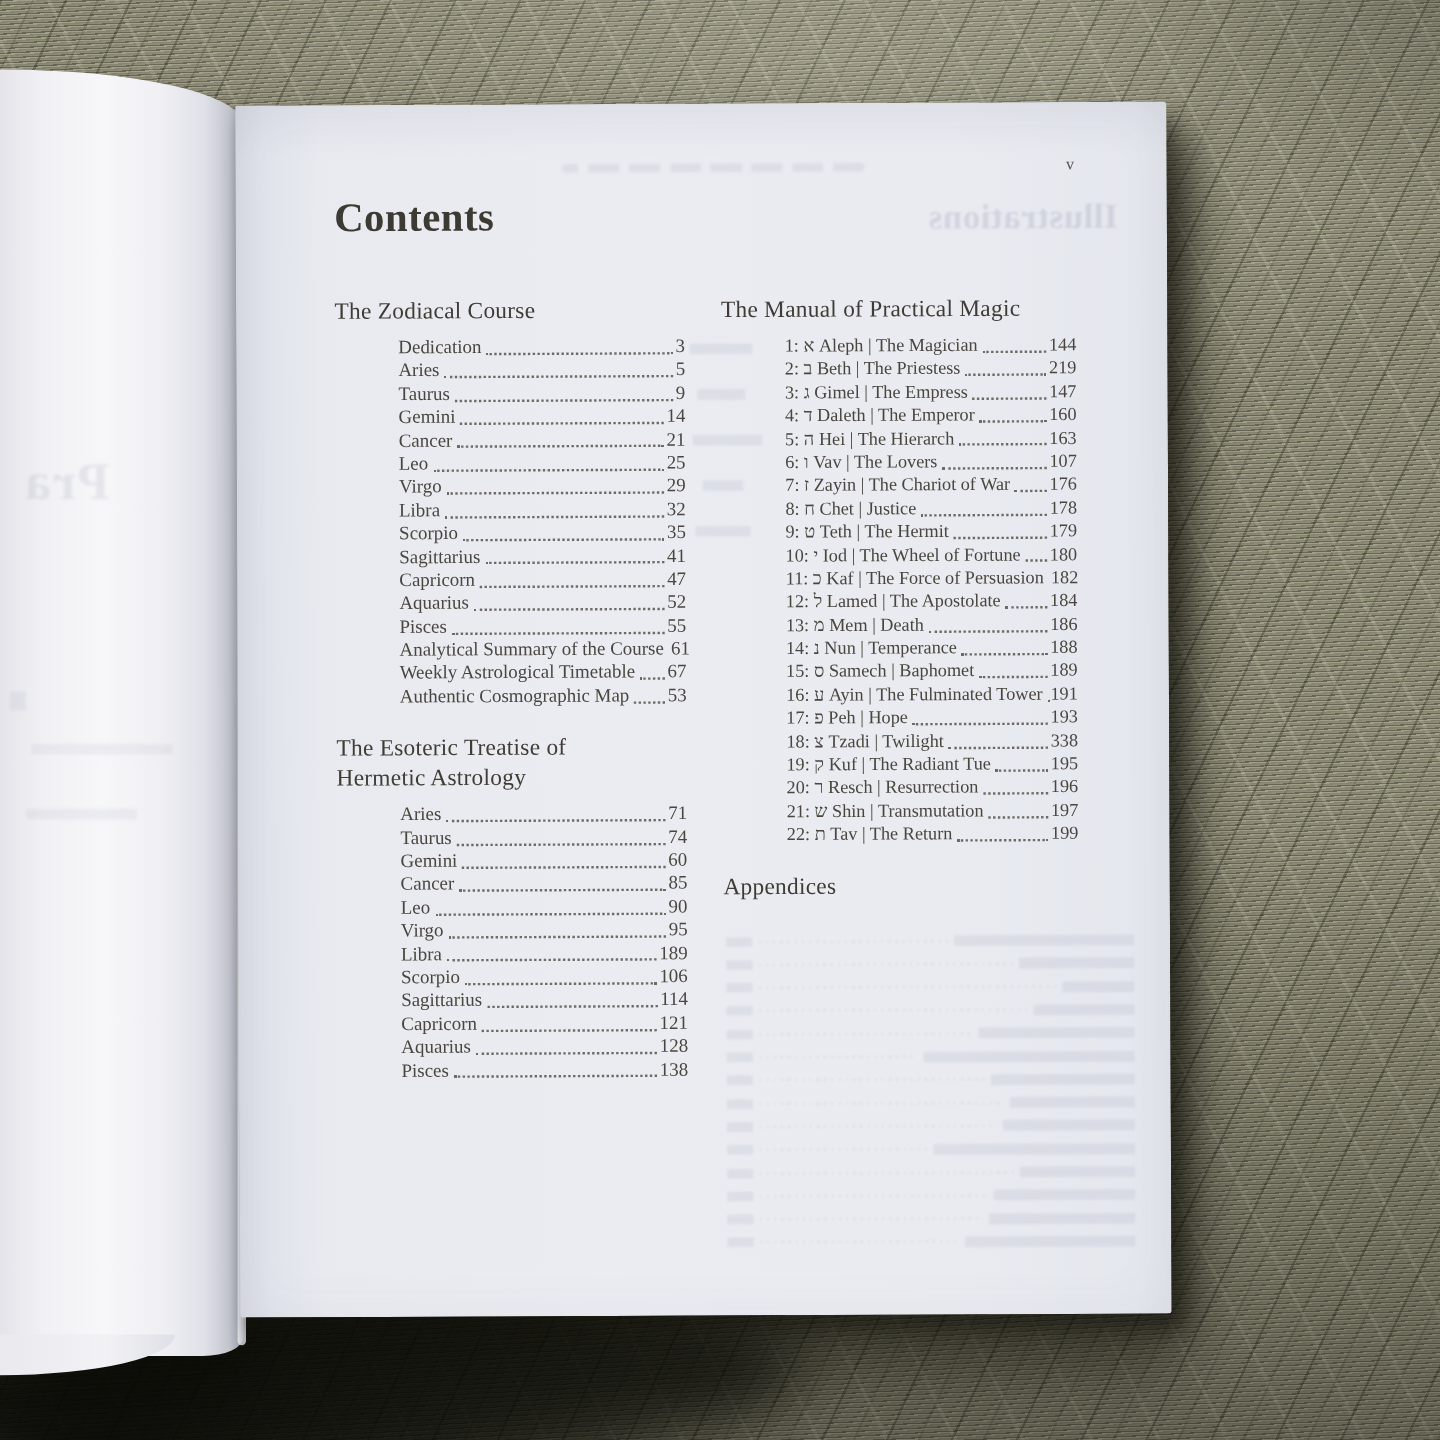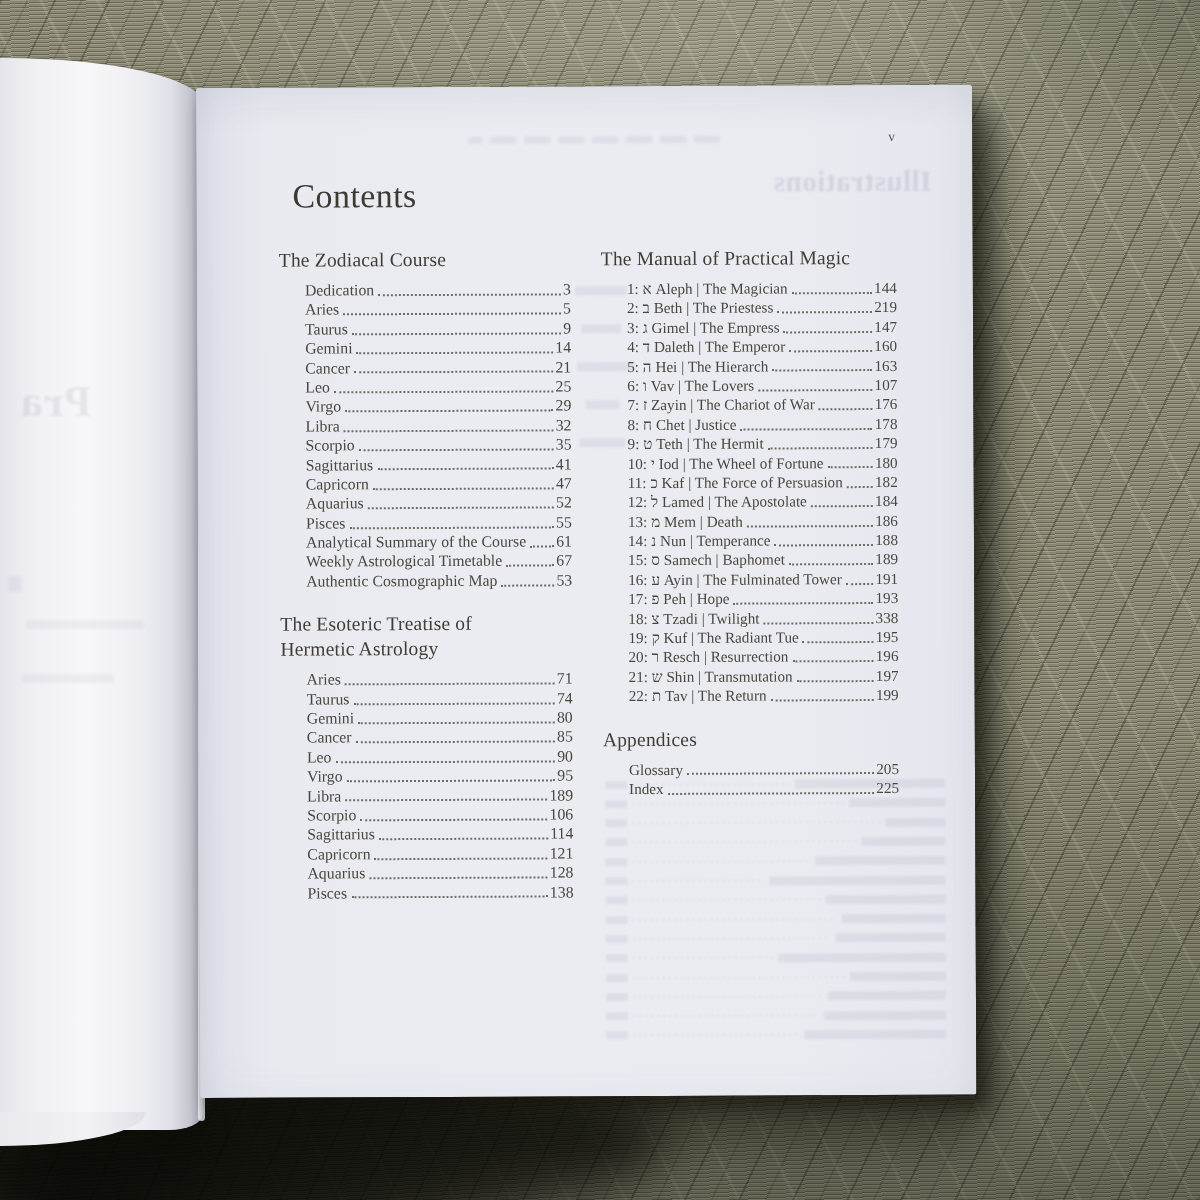--- a/index.html
+++ b/index.html
@@ -71,34 +71,34 @@
   .ghost-illustrations{
     position:absolute;left:548px;top:80px;width:216px;text-align:center;
     font-size:29px;font-weight:bold;color:#9ba0b4;opacity:.30;filter:blur(1.1px);
     transform:scaleX(-1);letter-spacing:.5px;
   }
   .ghost-runhead{position:absolute;left:272px;top:50px;width:252px;height:7px;
     background:repeating-linear-gradient(90deg,#858aa0 0 26px, rgba(0,0,0,0) 26px 34px);
     opacity:.13;filter:blur(1.4px);border-radius:3px;transform:scaleX(-1);}
 
   .page-title{
-    position:absolute;left:82px;top:76px;margin:14px;
-    font-size:34px;font-weight:400;color:#3d3933;letter-spacing:.4px;
+    position:absolute;left:82px;top:76px;margin:0;
+    font-size:34px;font-weight:700;color:#3d3933;letter-spacing:.4px;
   }
 
   .col{position:absolute;top:160px;}
   .col-left{left:82px;width:292px;}
   .col-right{left:404px;width:296px;}
 
   .sec{margin:0 0 20px 0;}
   .sec h2{margin:0 0 9px 0;font-size:19.5px;line-height:25px;font-weight:400;color:#403c35;letter-spacing:.2px;}
   .sec .rows{margin-left:26px;}
   .toc-row{display:flex;align-items:baseline;height:19.4px;font-size:15.8px;color:#4a463f;}
   .col-right .toc-row{font-size:15.2px;}
-  .toc-row .lbl{white-space:nowrap;}
+  .toc-row .lbl{white-space:nowrap;margin-left:27px;}
   .toc-row .dots{flex:1;align-self:flex-end;margin:0 2px 4.5px 4px;border-bottom:2.2px dotted #5a554c;opacity:.85;}
   .toc-row .num{white-space:nowrap;}
 
   
   .ghost-line{position:absolute;height:9px;display:flex;align-items:center;opacity:.10;filter:blur(1px);}
   .ghost-line .gn{width:22px;height:8px;background:#6f7490;border-radius:1px;}
   .ghost-line .gd{flex:1;height:2px;margin:0 5px;
     background:repeating-linear-gradient(90deg,#6f7490 0 2px, rgba(0,0,0,0) 2px 6px);}
   .ghost-line .gt{height:9px;background:#6f7490;border-radius:1px;}
 </style>
@@ -224,21 +224,21 @@
               <span class="num">71</span>
             </div>
             <div class="toc-row">
               <span class="lbl">Taurus</span>
               <span class="dots"></span>
               <span class="num">74</span>
             </div>
             <div class="toc-row">
               <span class="lbl">Gemini</span>
               <span class="dots"></span>
-              <span class="num">80</span>
+              <span class="num">60</span>
             </div>
             <div class="toc-row">
               <span class="lbl">Cancer</span>
               <span class="dots"></span>
               <span class="num">85</span>
             </div>
             <div class="toc-row">
               <span class="lbl">Leo</span>
               <span class="dots"></span>
               <span class="num">90</span>
@@ -392,32 +392,20 @@
             </div>
             <div class="toc-row">
               <span class="lbl">22: ת Tav | The Return</span>
               <span class="dots"></span>
               <span class="num">199</span>
             </div>
           </div>
         </div>
         <div class="sec">
           <h2>Appendices</h2>
-          <div class="rows">
-            <div class="toc-row">
-              <span class="lbl">Glossary</span>
-              <span class="dots"></span>
-              <span class="num">205</span>
-            </div>
-            <div class="toc-row">
-              <span class="lbl">Index</span>
-              <span class="dots"></span>
-              <span class="num">225</span>
-            </div>
-          </div>
         </div>
       </div>
 
     <div id="ghost-lines">
         <div class="ghost-line" style="left: 406px; width: 340px; top: 694px;">
           <span class="gn"></span>
           <span class="gd"></span>
           <span class="gt" style="width:150px"></span>
         </div>
         <div class="ghost-line" style="left: 406px; width: 340px; top: 713.3px;">

